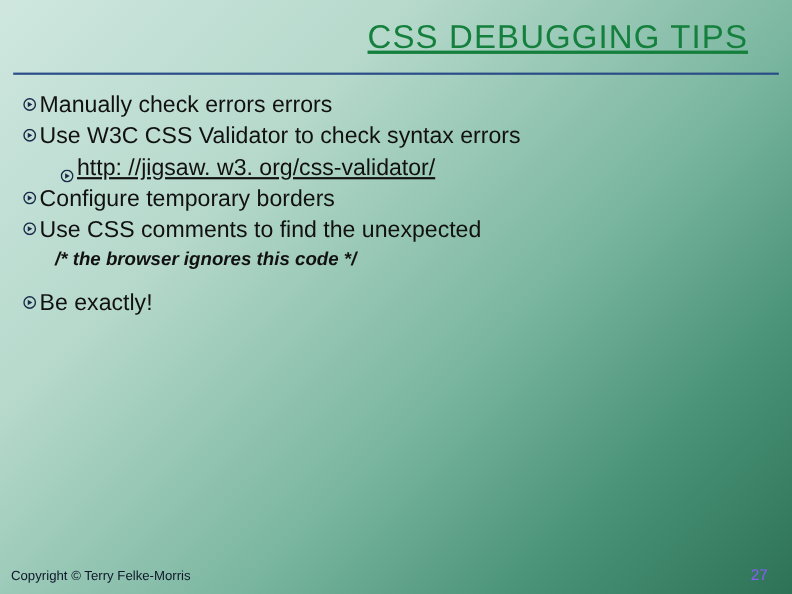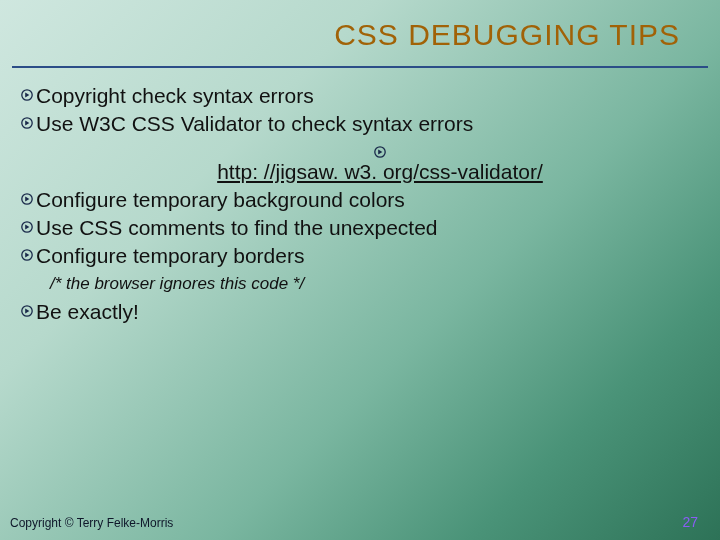--- a/index.html
+++ b/index.html
@@ -11,60 +11,60 @@
     background: linear-gradient(135deg, #cfe7df 0%, #b6d9cc 30%, #7ab6a0 60%, #4a9378 80%, #2d7257 100%);
     position: relative;
   }
   .slide {
     width: 100%;
     height: 100%;
     padding: 14px 12px 0 12px;
     position: relative;
   }
   .title {
-    color: #a16207;
+    color: #15803d;
     font-size: 30px;
     letter-spacing: 1px;
     text-align: right;
     padding-right: 28px;
     padding-top: 4px;
     font-weight: normal;
     border-bottom: 2px solid #2b4d87;
     padding-bottom: 14px;
     margin-bottom: 14px;
+    text-decoration: underline;
   }
   .content {
     color: #111;
     font-size: 21px;
     line-height: 1.3;
     padding-left: 6px;
   }
   .item {
     display: flex;
     align-items: flex-start;
     margin-bottom: 1px;
   }
   .txt { flex: 1; }
   .sub {
     display: flex;
-    align-items: center;
+    align-items: flex-end;
     padding-left: 34px;
     margin-bottom: 1px;
-    flex-direction: column;
   }
   .link {
     text-decoration: underline;
     color: #111;
   }
   .code {
     padding-left: 32px;
     font-size: 17px;
-    font-weight: normal;
+    font-weight: bold;
     margin-top: 3px;
-    margin-bottom: 3px;
+    margin-bottom: 14px;
     font-style: italic;
   }
   .footer-left {
     position: absolute;
     bottom: 10px;
     left: 10px;
     font-size: 12px;
     color: #0f172a;
   }
   .footer-right {
@@ -92,21 +92,21 @@
 
   <div class="content">
 
     <div class="item">
       <span class="bul">
           <svg width="12" height="12" viewBox="0 0 12 12">
             <circle cx="6" cy="6" r="5.2" fill="none" stroke="#1a2a4a" stroke-width="1.3"></circle>
             <path d="M4.2 3.6 L8.4 6 L4.2 8.4 Z" fill="#1a2a4a"></path>
           </svg>
         </span>
-      <span class="txt">Copyright check syntax errors</span>
+      <span class="txt">Manually check errors errors</span>
     </div>
 
     <div class="item">
       <span class="bul">
           <svg width="12" height="12" viewBox="0 0 12 12">
             <circle cx="6" cy="6" r="5.2" fill="none" stroke="#1a2a4a" stroke-width="1.3"></circle>
             <path d="M4.2 3.6 L8.4 6 L4.2 8.4 Z" fill="#1a2a4a"></path>
           </svg>
         </span>
       <span class="txt">Use W3C CSS Validator to check  syntax errors</span>
@@ -115,48 +115,39 @@
     <div class="sub">
       <span class="bul">
           <svg width="12" height="12" viewBox="0 0 12 12">
             <circle cx="6" cy="6" r="5.2" fill="none" stroke="#1a2a4a" stroke-width="1.3"></circle>
             <path d="M4.2 3.6 L8.4 6 L4.2 8.4 Z" fill="#1a2a4a"></path>
           </svg>
         </span>
       <span class="txt link">http: //jigsaw. w3. org/css-validator/</span>
     </div>
 
+
     <div class="item">
       <span class="bul">
           <svg width="12" height="12" viewBox="0 0 12 12">
             <circle cx="6" cy="6" r="5.2" fill="none" stroke="#1a2a4a" stroke-width="1.3"></circle>
             <path d="M4.2 3.6 L8.4 6 L4.2 8.4 Z" fill="#1a2a4a"></path>
           </svg>
         </span>
-      <span class="txt">Configure temporary background colors</span>
+      <span class="txt">Configure temporary borders</span>
     </div>
 
     <div class="item">
       <span class="bul">
           <svg width="12" height="12" viewBox="0 0 12 12">
             <circle cx="6" cy="6" r="5.2" fill="none" stroke="#1a2a4a" stroke-width="1.3"></circle>
             <path d="M4.2 3.6 L8.4 6 L4.2 8.4 Z" fill="#1a2a4a"></path>
           </svg>
         </span>
       <span class="txt">Use CSS comments to find the unexpected</span>
-    </div>
-
-    <div class="item">
-      <span class="bul">
-          <svg width="12" height="12" viewBox="0 0 12 12">
-            <circle cx="6" cy="6" r="5.2" fill="none" stroke="#1a2a4a" stroke-width="1.3"></circle>
-            <path d="M4.2 3.6 L8.4 6 L4.2 8.4 Z" fill="#1a2a4a"></path>
-          </svg>
-        </span>
-      <span class="txt">Configure temporary borders</span>
     </div>
 
     <div class="code">/* the browser ignores this code */</div>
 
 
     <div class="item">
       <span class="bul">
           <svg width="12" height="12" viewBox="0 0 12 12">
             <circle cx="6" cy="6" r="5.2" fill="none" stroke="#1a2a4a" stroke-width="1.3"></circle>
             <path d="M4.2 3.6 L8.4 6 L4.2 8.4 Z" fill="#1a2a4a"></path>

